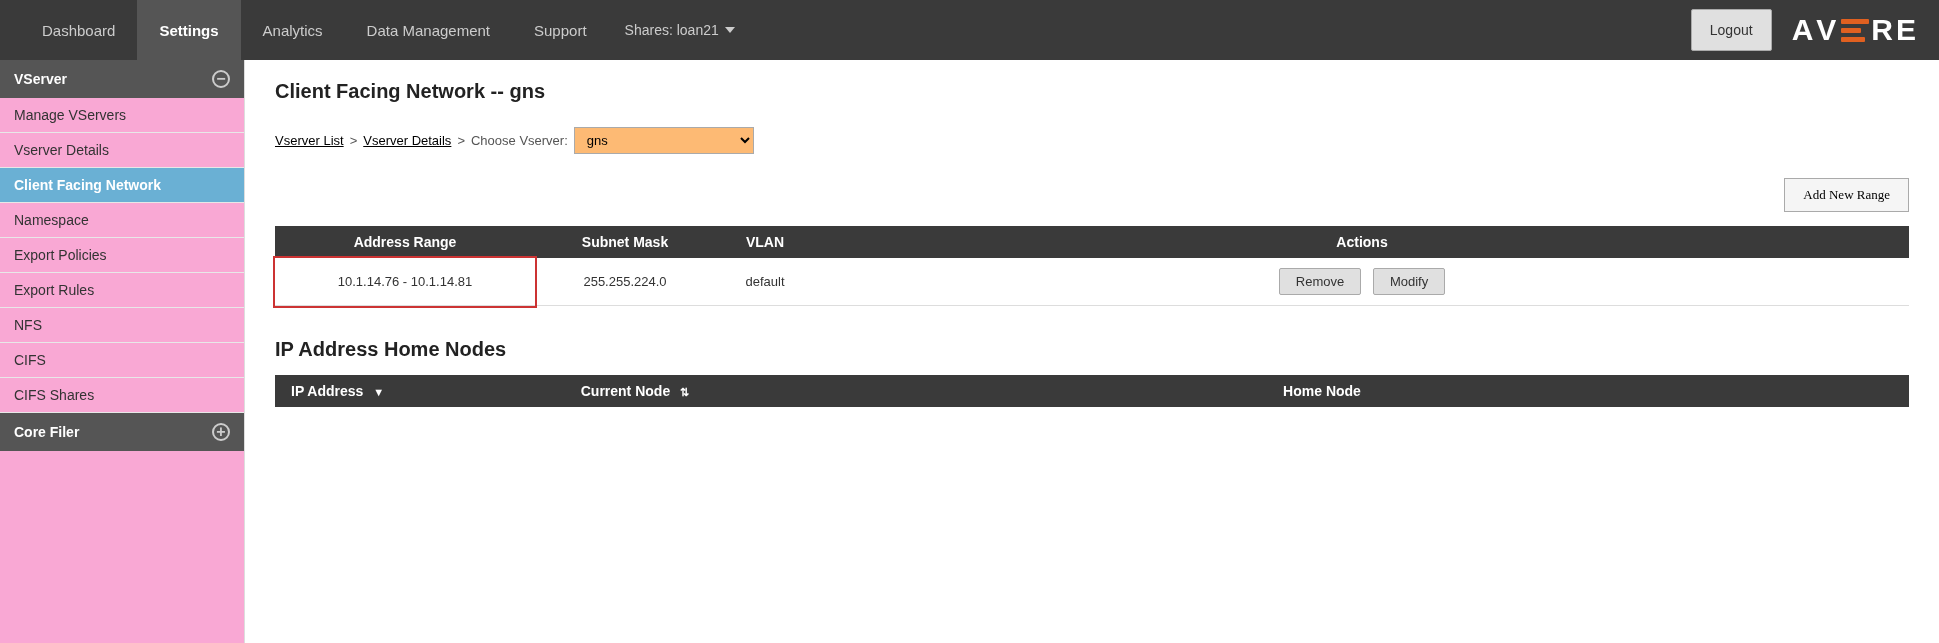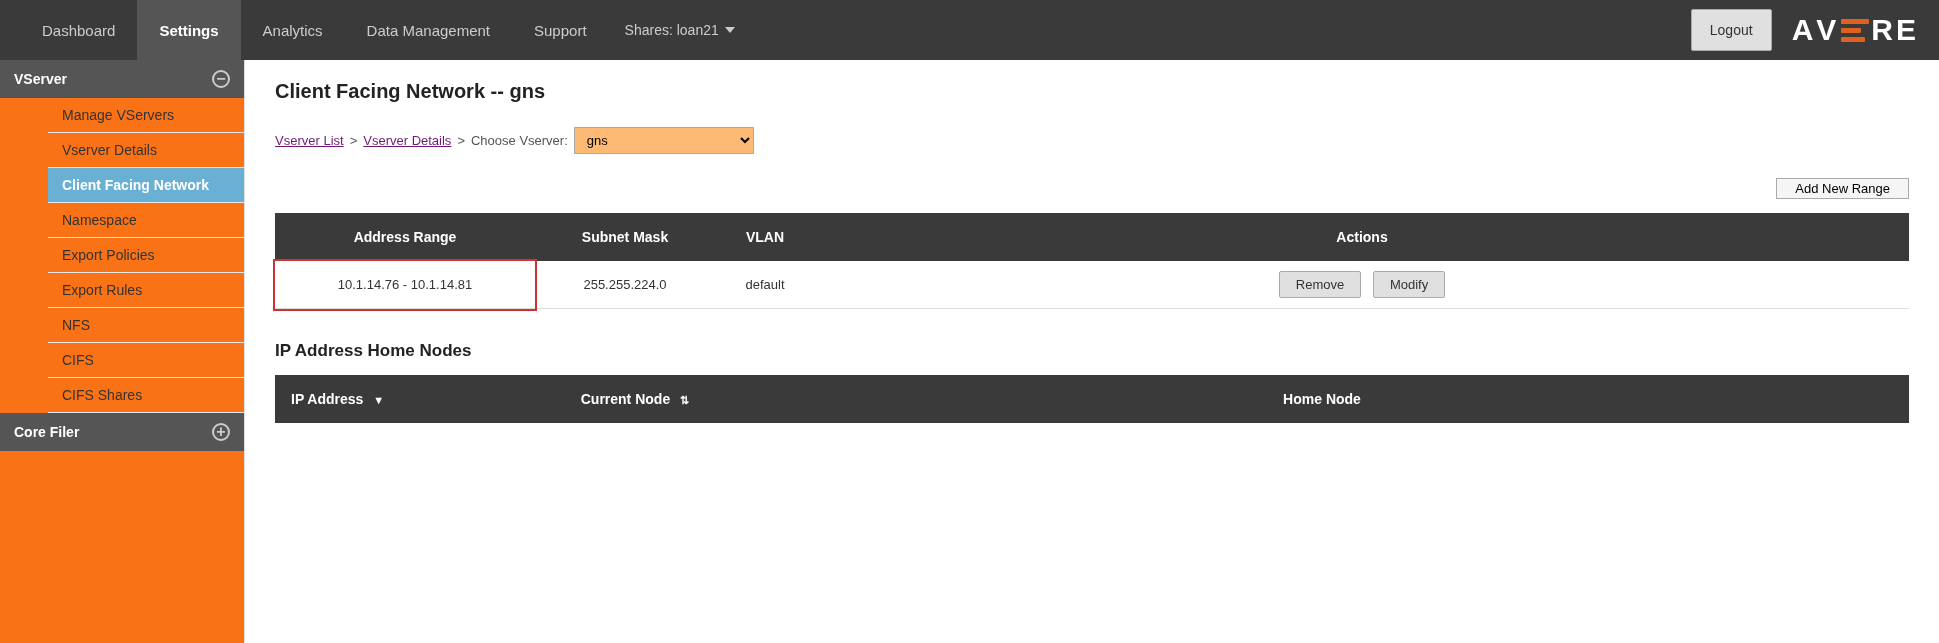--- a/index.html
+++ b/index.html
@@ -68,21 +68,21 @@
 
     
     .main-layout {
       display: flex;
       height: calc(643px - 60px);
     }
 
     
     .sidebar {
       width: 245px;
-      background: #f97316;
+      background: #f9a8d4;
       border-right: 1px solid #ddd;
       flex-shrink: 0;
       overflow-y: auto;
     }
     .sidebar-section-header {
       background: #555;
       color: #fff;
       padding: 10px 14px;
       font-weight: bold;
       font-size: 14px;
@@ -101,21 +101,20 @@
       font-size: 16px;
       color: #ccc;
       line-height: 1;
     }
     .sidebar-item {
       padding: 9px 14px;
       cursor: pointer;
       border-bottom: 1px solid #e8e8e8;
       color: #333;
       font-size: 14px;
-      margin-left: 48px;
     }
     .sidebar-item.active {
       background: #6ab0d4;
       color: #fff;
       font-weight: bold;
     }
 
     
     .content-area {
       flex: 1;
@@ -130,21 +129,21 @@
       color: #222;
     }
     .breadcrumb {
       display: flex;
       align-items: center;
       gap: 6px;
       margin-bottom: 24px;
       font-size: 13px;
     }
     .breadcrumb a {
-      color: #701a75;
+      color: #000000;
       text-decoration: underline;
       cursor: pointer;
     }
     .breadcrumb span {
       color: #555;
     }
     .vserver-select-container {
       display: flex;
       align-items: center;
       gap: 6px;
@@ -153,37 +152,38 @@
       border: 1px solid #aaa;
       padding: 4px 8px;
       font-size: 13px;
       background: #fdba74;
       min-width: 180px;
     }
     .add-range-btn {
       float: right;
       background: #f5f5f5;
       border: 1px solid #aaa;
-      padding: 2px 18px;
+      padding: 8px 18px;
       cursor: pointer;
       font-size: 13px;
       margin-bottom: 14px;
+      font-family: Liberation Serif, serif;
     }
     .clearfix::after { content: ''; display: table; clear: both; }
 
     
     .data-table {
       width: 100%;
       border-collapse: collapse;
       margin-bottom: 32px;
     }
     .data-table th {
       background: #3a3a3a;
       color: #fff;
-      padding: 16px 16px;
+      padding: 8px 16px;
       text-align: center;
       font-size: 14px;
       font-weight: bold;
     }
     .data-table td {
       padding: 10px 16px;
       border-bottom: 1px solid #ddd;
       font-size: 13px;
       text-align: center;
     }
@@ -199,21 +199,21 @@
       color: #333;
       border-radius: 2px;
       margin: 0 4px;
     }
     .address-range-cell {
       outline: 2px solid #cc3333;
     }
 
     
     .section-title {
-      font-size: 17px;
+      font-size: 20px;
       font-weight: bold;
       margin-bottom: 14px;
       color: #222;
     }
 
     
     .logo-wrapper {
       display: flex;
       align-items: center;
     }

